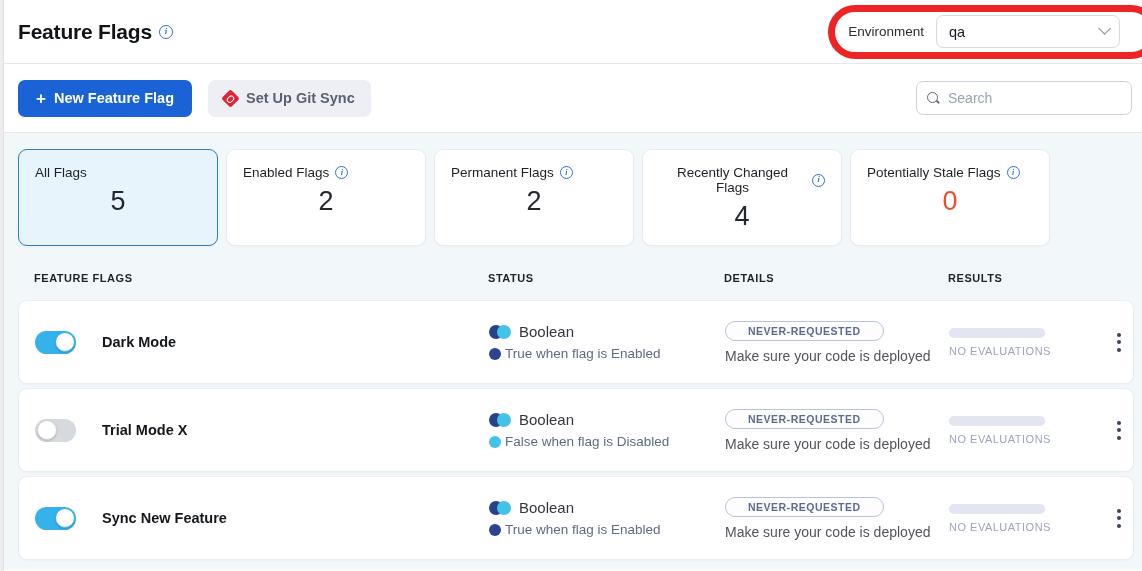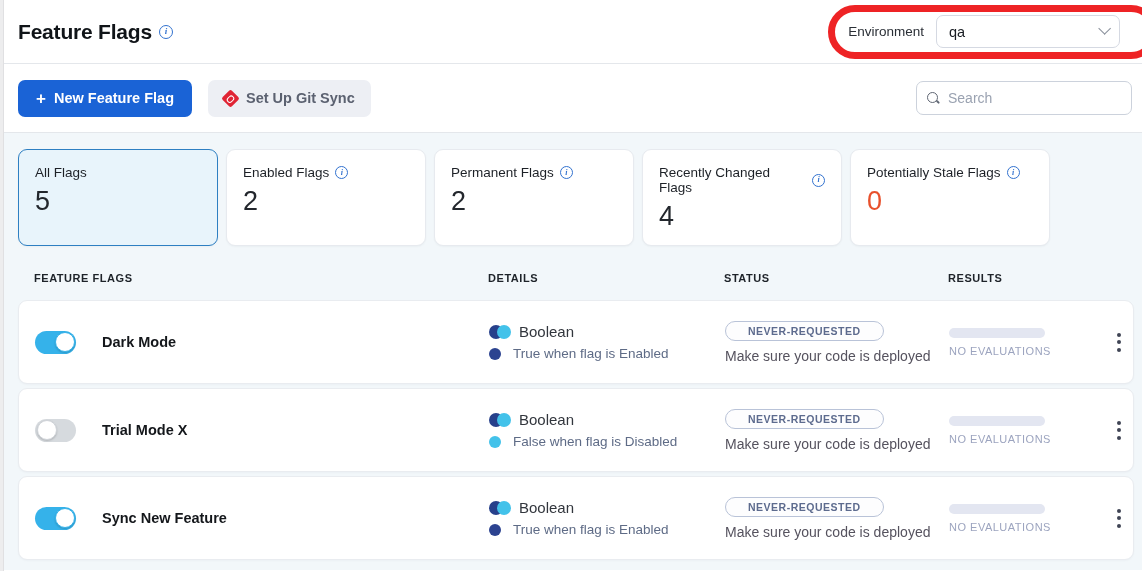--- a/index.html
+++ b/index.html
@@ -90,21 +90,21 @@
   }
   .search-input {
     border:none; outline:none; font-size:14px; color:#333; width:160px;
     font-family:"Liberation Sans", sans-serif; background:transparent;
   }
   .search-input::placeholder { color:#9aa2b1; }
 
   
   .content { background:#f2f7fa; height:437px; padding:16px 8px 0 14px; }
 
-  .stats-row { display:flex; gap:8px; }
+  .stats-row { display:flex; gap:8px;text-align:center; }
   .stat-card {
     width:200px; height:97px; background:#fff; border:1px solid #e7eaef;
     border-radius:9px; padding:15px 16px; box-shadow:0 1px 2px rgba(20,40,60,.04);
     cursor:pointer;
   }
   .stat-card.active { background:#e8f4fb; border:1.6px solid #2e7fc2; }
   .stat-label { font-size:13.5px; color:#1d2127; display:flex; align-items:center; gap:6px; }
   .stat-value { font-size:27px; color:#23272d; margin-top:6px; line-height:1.15; }
   .stat-value.stale { color:#e8502c; }
   .stat-card .info-icon { width:13px; height:13px; font-size:8px; }
@@ -141,21 +141,21 @@
   .details-cell { display:flex; flex-direction:column; gap:6px; }
   .bool-line { display:flex; align-items:center; gap:9px; }
   .bool-icon { width:21px; height:14px; position:relative; flex:0 0 auto; }
   .bool-icon .c1 {
     position:absolute; left:0; top:0; width:14px; height:14px; border-radius:50%; background:#27408b;
   }
   .bool-icon .c2 {
     position:absolute; left:8px; top:0; width:14px; height:14px; border-radius:50%; background:#43c2ea;
   }
   .bool-label { font-size:15px; color:#32363d; }
-  .default-line { display:flex; align-items:center; gap:12px; }
+  .default-line { display:flex; align-items:center; gap:4px; }
   .dot { width:12px; height:12px; border-radius:50%; flex:0 0 auto; }
   .dot.navy { background:#2c4390; }
   .dot.cyan { background:#43c2ea; }
   .default-text { font-size:13.5px; color:#5e6b86; }
 
   .status-cell { display:flex; flex-direction:column; gap:7px; align-items:flex-start; }
   .status-badge {
     font-size:10.5px; font-weight:bold; letter-spacing:.5px; color:#5d6b8e;
     border:1px solid #b9c3d8; border-radius:11px; padding:3px 22px; background:#fdfdfe;
     text-transform:uppercase;
@@ -228,22 +228,22 @@
           <div class="stat-value">4</div>
         </div>
         <div class="stat-card">
           <div class="stat-label">Potentially Stale Flags<span class="info-icon">i</span></div>
           <div class="stat-value stale">0</div>
         </div>
       </div>
 
     <div class="table-header">
       <span class="th">Feature Flags</span>
+      <span class="th">Status</span>
       <span class="th">Details</span>
-      <span class="th">Status</span>
       <span class="th">Results</span>
       <span></span>
     </div>
 
     <div id="rows-container">
         <div class="flag-row">
           <div class="flag-cell">
             <div class="toggle on">
               <span class="knob"></span>
             </div>

